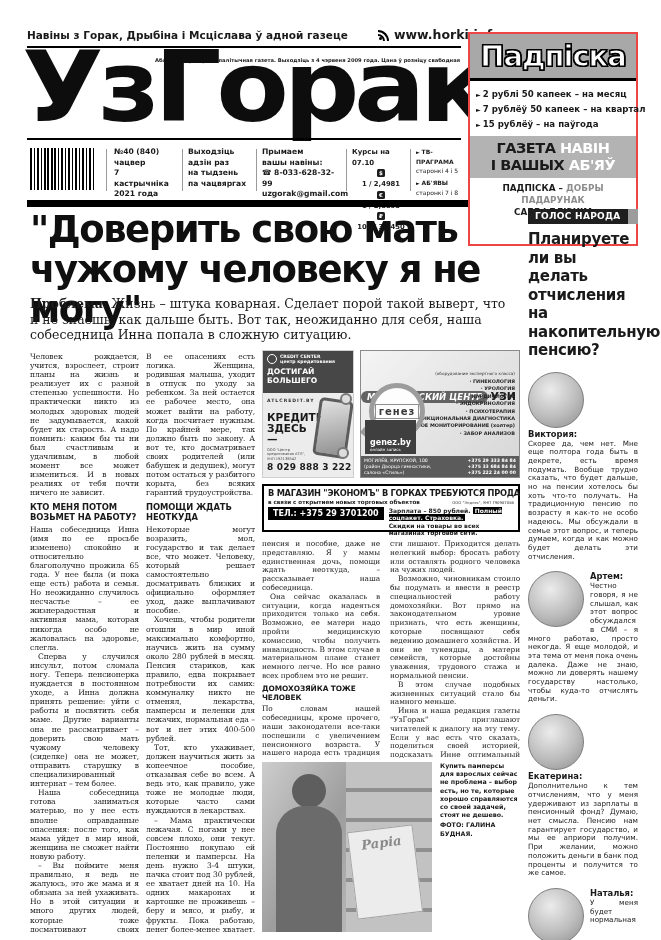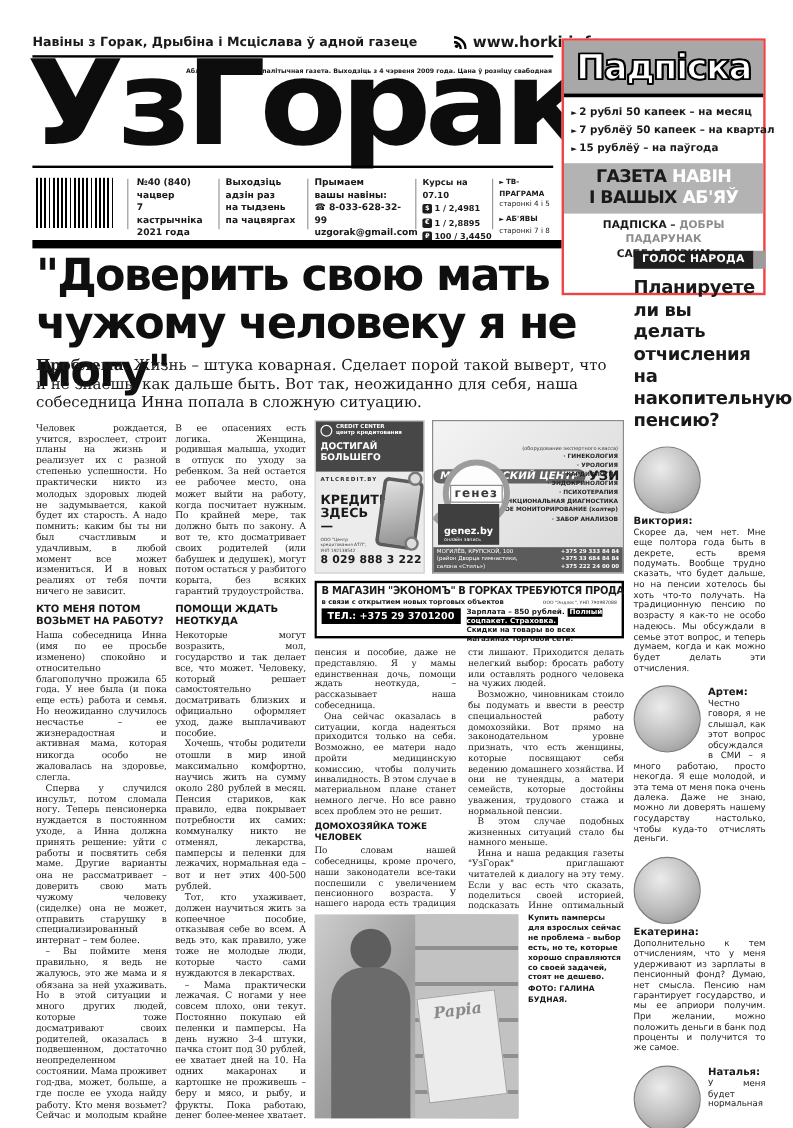--- a/index.html
+++ b/index.html
@@ -23,21 +23,21 @@
   
   .barcode{position:absolute;left:30px;top:148px;width:66px;height:42px;
            background:repeating-linear-gradient(90deg,#000 0 1.5px,#fff 1.5px 3.5px);outline:4px solid #fff;}
   .cell{position:absolute;top:147px;font:bold 7.6px/10.5px "DejaVu Sans",sans-serif;}
   .cell-issue{left:114px;width:62px;}
   .cell-freq{left:188px;width:64px;}
   .cell-contact{left:262px;width:82px;}
   .cell-cur{left:352px;width:58px;font-size:7px;}
   .cell-tv{left:416px;width:48px;font-size:6px;line-height:9px;}
   .vsep{position:absolute;top:149px;width:1px;height:42px;background:#9a9a9a;}
-  .cur-row{display:flex;align-items:center;gap:2px;margin-top:1px;font-size:6.8px;}
+  .cur-row{display:flex;align-items:center;gap:2px;margin-top:1px;font-size:6.8px;flex-direction:column;}
   .cur-icon{width:8px;height:8px;background:#1d1d1d;color:#fff;font-size:5.5px;line-height:8px;text-align:center;border-radius:1.5px;flex:0 0 auto;font-family:"DejaVu Sans",sans-serif;}
   .idx-label::before{content:"► ";font-size:5px;}
   .idx-pages{font-weight:normal;margin-bottom:3px;}
   .thick-bar{position:absolute;left:27px;top:200px;width:492px;height:7px;background:#000;}
 
   
   .sub-box{position:absolute;left:468px;top:32px;width:170px;height:214px;border:2px solid #ef4444;background:#fff;box-sizing:border-box;}
   .sub-title{height:44px;background:#a8a8a8;display:flex;align-items:center;justify-content:center;
              font:bold 29px "DejaVu Sans",sans-serif;letter-spacing:-1px;border-bottom:3px solid #000;}
   .sub-title span{color:#fff;-webkit-text-stroke:1.2px #000;
@@ -245,20 +245,21 @@
   <div class="lede">
     <span class="lede-label">Проблема.</span><span> Жизнь – штука коварная. Сделает порой такой выверт, что и не знаешь, как дальше быть. Вот так, неожиданно для себя, наша собеседница Инна попала в сложную ситуацию.</span>
   </div>
 
   <div class="acol col1">
 
   <div class="bt p0">Человек рождается, учится, взрослеет, строит планы на жизнь и реализует их с разной степенью успешности. Но практически никто из молодых здоровых людей не задумывается, какой будет их старость. А надо помнить: каким бы ты ни был счастливым и удачливым, в любой момент все может измениться. И в новых реалиях от тебя почти ничего не зависит.</div>
       <div class="bt h">КТО МЕНЯ ПОТОМ ВОЗЬМЕТ НА РАБОТУ?</div>
       <div class="bt p0">Наша собеседница Инна (имя по ее просьбе изменено) спокойно и относительно благополучно прожила 65 года. У нее была (и пока еще есть) работа и семья. Но неожиданно случилось несчастье – ее жизнерадостная и активная мама, которая никогда особо не жаловалась на здоровье, слегла.</div>
       <div class="bt p">Сперва у случился инсульт, потом сломала ногу. Теперь пенсионерка нуждается в постоянном уходе, а Инна должна принять решение: уйти с работы и посвятить себя маме. Другие варианты она не рассматривает – доверить свою мать чужому человеку (сиделке) она не может, отправить старушку в специализированный интернат – тем более.</div>
+      <div class="bt p">Наша собеседница готова заниматься матерью, но у нее есть вполне оправданные опасения: после того, как мама уйдет в мир иной, женщина не сможет найти новую работу.</div>
       <div class="bt p">– Вы поймите меня правильно, я ведь не жалуюсь, это же мама и я обязана за ней ухаживать. Но в этой ситуации и много других людей, которые тоже досматривают своих родителей, оказалась в подвешенном, достаточно неопределенном состоянии. Мама проживет год-два, может, больше, а где после ее ухода найду работу. Кто меня возьмет? Сейчас и молодым крайне трудно устроиться, что уж говорить про таких как я.</div>
     </div>
   <div class="acol col2">
 
   <div class="bt p0">В ее опасениях есть логика. Женщина, родившая малыша, уходит в отпуск по уходу за ребенком. За ней остается ее рабочее место, она может выйти на работу, когда посчитает нужным. По крайней мере, так должно быть по закону. А вот те, кто досматривает своих родителей (или бабушек и дедушек), могут потом остаться у разбитого корыта, без всяких гарантий трудоустройства.</div>
       <div class="bt h">ПОМОЩИ ЖДАТЬ НЕОТКУДА</div>
       <div class="bt p0">Некоторые могут возразить, мол, государство и так делает все, что может. Человеку, который решает самостоятельно досматривать близких и официально оформляет уход, даже выплачивают пособие.</div>
       <div class="bt p">Хочешь, чтобы родители отошли в мир иной максимально комфортно, научись жить на сумму около 280 рублей в месяц. Пенсия стариков, как правило, едва покрывает потребности их самих: коммуналку никто не отменял, лекарства, памперсы и пеленки для лежачих, нормальная еда – вот и нет этих 400-500 рублей.</div>
       <div class="bt p">Тот, кто ухаживает, должен научиться жить за копеечное пособие, отказывая себе во всем. А ведь это, как правило, уже тоже не молодые люди, которые часто сами нуждаются в лекарствах.</div>
       <div class="bt p">– Мама практически лежачая. С ногами у нее совсем плохо, они текут. Постоянно покупаю ей пеленки и памперсы. На день нужно 3-4 штуки, пачка стоит под 30 рублей, ее хватает дней на 10. На одних макаронах и картошке не проживешь – беру и мясо, и рыбу, и фрукты. Пока работаю, денег более-менее хватает. А как жить, если останется только</div>

